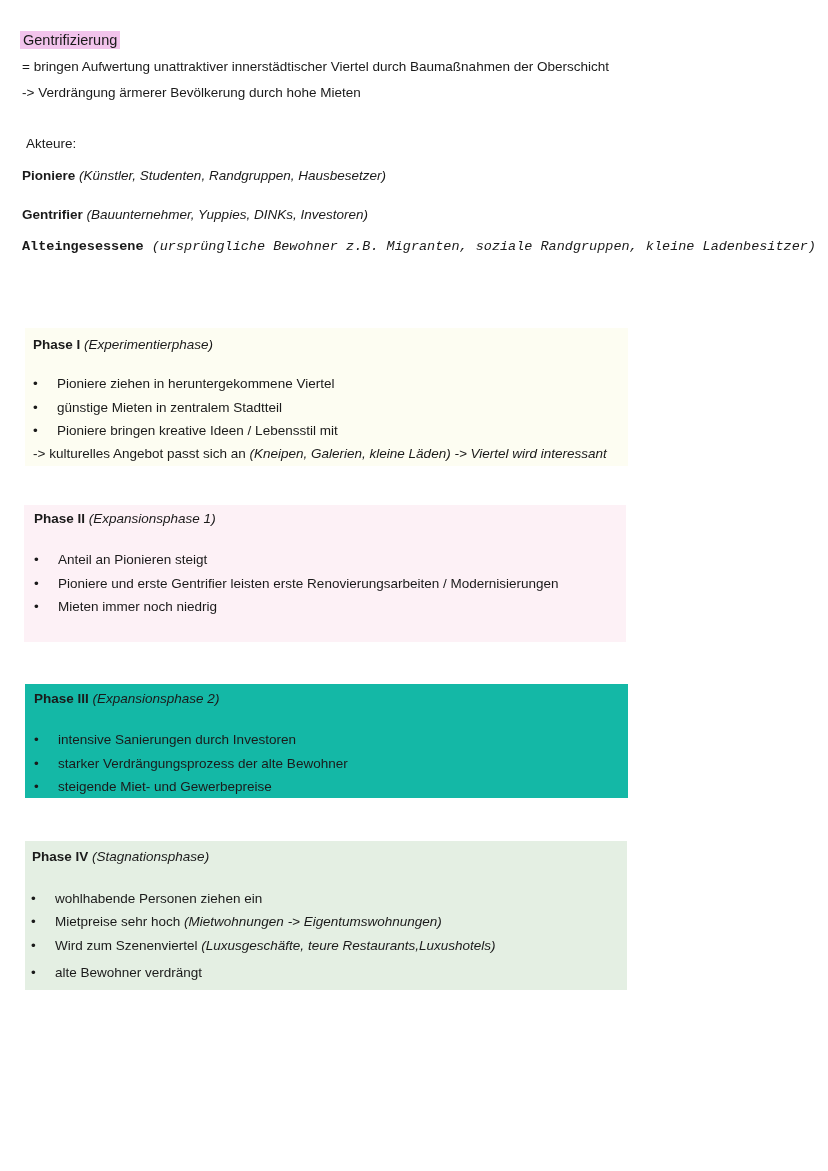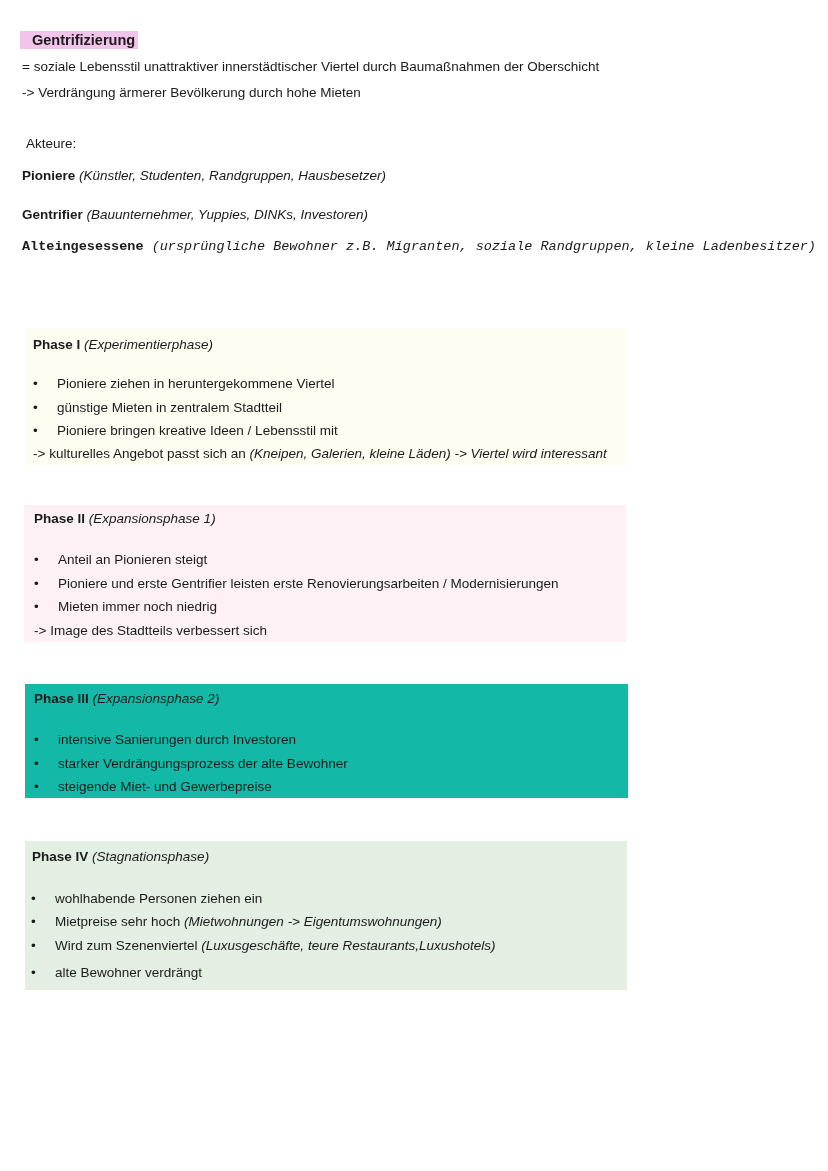--- a/index.html
+++ b/index.html
@@ -1,34 +1,34 @@
 <!DOCTYPE html>
 <html><head>
 <meta charset="utf-8">
 <style>
   html, body { margin:0; padding:0; background:#ffffff; }
   body { width:828px; height:1171px; position:relative; overflow:hidden;
          font-family:"Liberation Sans", sans-serif; color:#1a1a1a; font-size:13.5px; }
   .abs { position:absolute; white-space:nowrap; }
-  .title { left:20px; top:31px; font-weight:bold; font-size:14.5px; background:#f2c4ec; padding:0 3px 0 12px; line-height:18px; color:#1a1a1a; }
+  .title { left:20px; top:31px; font-weight:normal; font-size:14.5px; background:#f2c4ec; padding:0 3px 0 3px; line-height:18px; color:#1a1a1a; }
   .line { line-height:18px; }
   b { font-weight:bold; }
   i { font-style:italic; }
   .box { position:absolute; }
   .box .head { position:absolute; left:8px; white-space:nowrap; line-height:18px; }
   .box .bullet { position:absolute; white-space:nowrap; line-height:18px; }
   .box .bullet .dot { position:absolute; left:0; top:0; }
   .box .bullet .txt { position:absolute; left:24px; top:0; }
   .box .arrow { position:absolute; white-space:nowrap; line-height:18px; }
 </style>
 </head>
 <body>
 
 <div class="abs title">Gentrifizierung</div>
-<div class="abs line" style="left:22px;top:58px;">= soziale Lebensstil unattraktiver innerstädtischer Viertel durch Baumaßnahmen der Oberschicht</div>
+<div class="abs line" style="left:22px;top:58px;">= bringen Aufwertung unattraktiver innerstädtischer Viertel durch Baumaßnahmen der Oberschicht</div>
 <div class="abs line" style="left:22px;top:84px;">-&gt; Verdrängung ärmerer Bevölkerung durch hohe Mieten</div>
 
 <div class="abs line" style="left:26px;top:135px;">Akteure:</div>
 
 <div class="abs line" style="left:22px;top:167px;">
   <b>Pioniere</b>
   <i>(Künstler, Studenten, Randgruppen, Hausbesetzer)</i>
 </div>
 <div class="abs line" style="left:22px;top:206px;">
   <b>Gentrifier</b>
@@ -71,23 +71,20 @@
     <span class="txt">Anteil an Pionieren steigt</span>
   </div>
   <div class="bullet" style="left:10px;top:70px;">
     <span class="dot">•</span>
     <span class="txt">Pioniere und erste Gentrifier leisten erste Renovierungsarbeiten / Modernisierungen</span>
   </div>
   <div class="bullet" style="left:10px;top:93px;">
     <span class="dot">•</span>
     <span class="txt">Mieten immer noch niedrig</span>
   </div>
-  <div class="arrow" style="left:10px;top:117px;">
-    <span>-&gt; Image des Stadtteils verbessert sich</span>
-  </div>
 </div>
 
 <div class="box" style="left:25px;top:684px;width:603px;height:114px;background:#14b8a6;">
   <div class="head" style="top:6px;left:9px;">
     <b>Phase III</b>
     <i>(Expansionsphase 2)</i>
   </div>
   <div class="bullet" style="left:9px;top:47px;">
     <span class="dot">•</span>
     <span class="txt">intensive Sanierungen durch Investoren</span>

